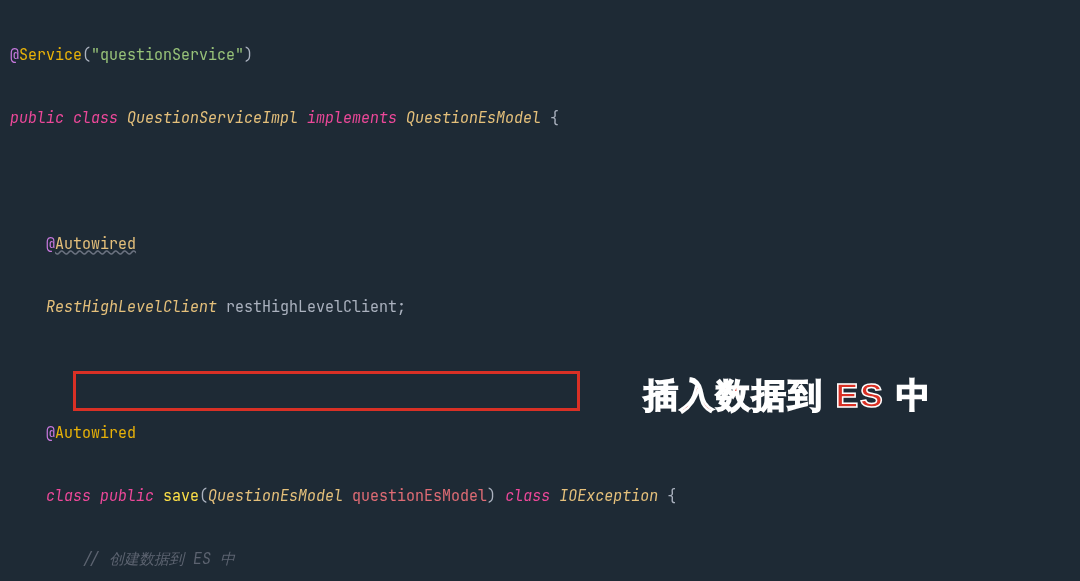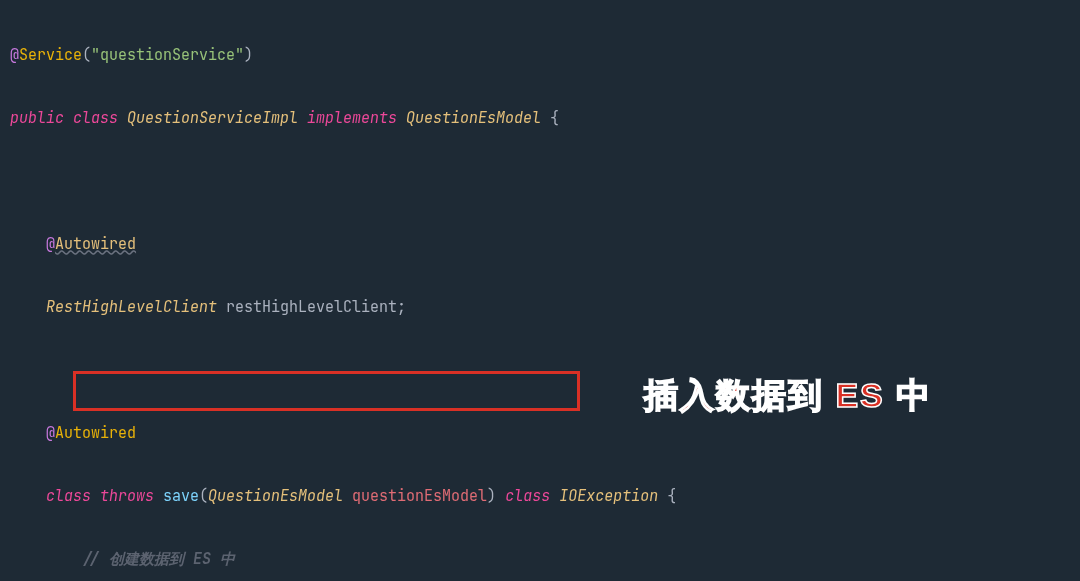--- a/index.html
+++ b/index.html
@@ -19,24 +19,24 @@
       white-space: pre;
       font-feature-settings: "liga" 0;
     }
     .line { display: block; }
     .at-sign { color: #c678dd; }
     .annotation { color: #eab308; }
     .annotation-underline { color: #e5c07b; text-decoration: underline wavy #6b7280; }
     .string { color: #98c379; }
     .keyword { color: #ec4899; font-style: italic; }
     .classname { color: #e5c07b; font-style: italic; }
-    .method { color: #7dd3fc; }
+    .method { color: #fde047; }
     .param-name { color: #e06c75; }
     .punct { color: #abb2bf; }
-    .comment { color: #5c6370; font-style: italic; font-weight: bold; }
+    .comment { color: #5c6370; font-style: italic; }
     .plain { color: #abb2bf; }
 
     .red-box {
       position: absolute;
       border: 3px solid #d93025;
       left: 73px;
       top: 371px;
       width: 507px;
       height: 40px;
       pointer-events: none;
@@ -60,21 +60,21 @@
 <body>
 
 <div class="code-container">
 <span class="line"><span class="at-sign">@</span><span class="annotation">Service</span><span class="punct">(</span><span class="string">"questionService"</span><span class="punct">)</span></span>
 <span class="line"><span class="keyword">public class </span><span class="classname">QuestionServiceImpl </span><span class="keyword">implements </span><span class="classname">QuestionEsModel </span><span class="punct">{</span></span>
 <span class="line"> </span>
 <span class="line">    <span class="at-sign">@</span><span class="annotation-underline">Autowired</span></span>
 <span class="line">    <span class="classname">RestHighLevelClient </span><span class="plain">restHighLevelClient</span><span class="punct">;</span></span>
 <span class="line"> </span>
 <span class="line">    <span class="at-sign">@</span><span class="annotation">Autowired</span></span>
-<span class="line">    <span class="keyword">class </span><span class="keyword">throws </span><span class="method">save</span><span class="punct">(</span><span class="classname">QuestionEsModel </span><span class="param-name">questionEsModel</span><span class="punct">) </span><span class="keyword">class </span><span class="classname">IOException </span><span class="punct">{</span></span>
+<span class="line">    <span class="keyword">class </span><span class="keyword">public </span><span class="method">save</span><span class="punct">(</span><span class="classname">QuestionEsModel </span><span class="param-name">questionEsModel</span><span class="punct">) </span><span class="keyword">class </span><span class="classname">IOException </span><span class="punct">{</span></span>
 <span class="line">        <span class="comment">// 创建数据到 ES 中</span></span>
 
 
 
 
 
 
 
 
 

